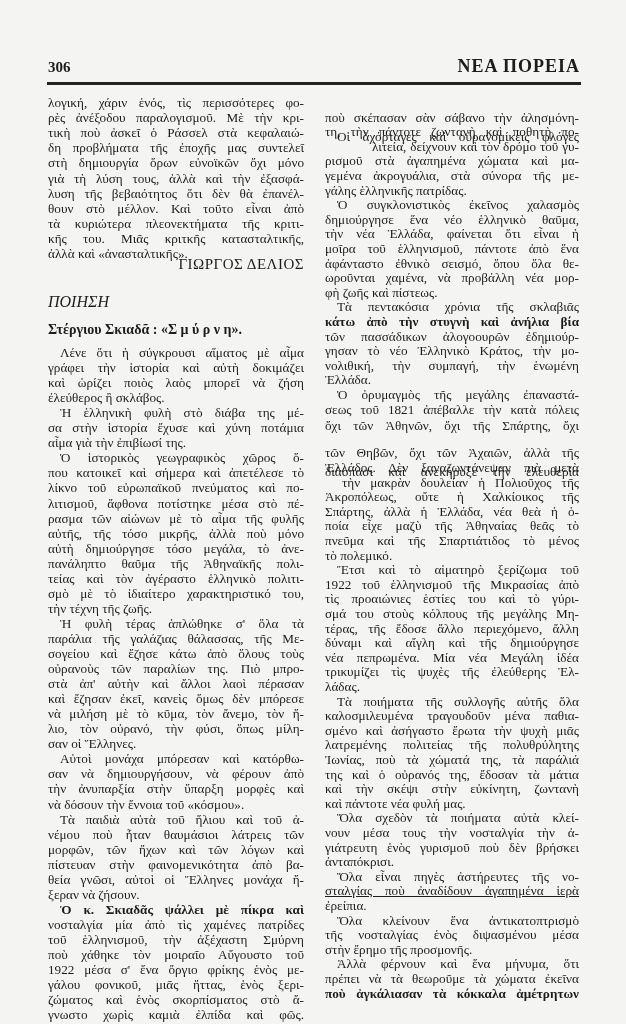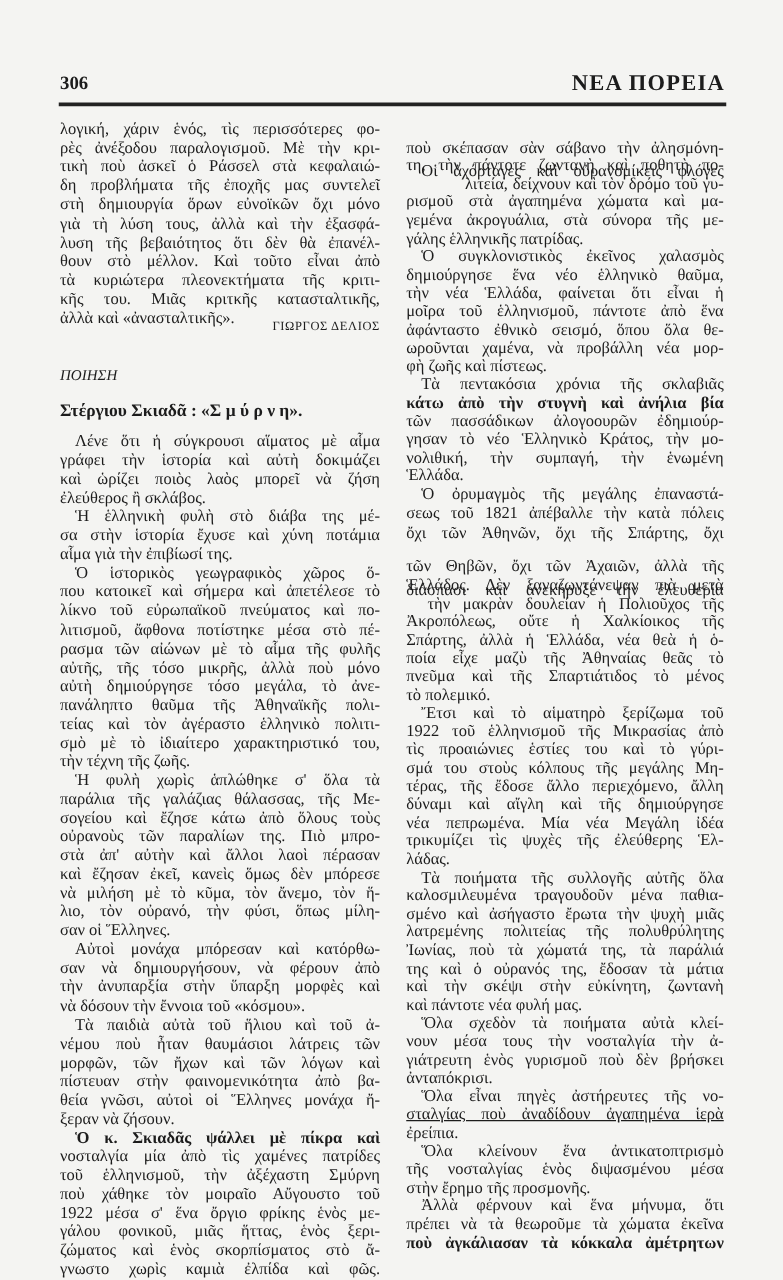--- a/index.html
+++ b/index.html
@@ -9,22 +9,22 @@
   .pg-title { position:absolute; right:46px; top:56px; font-size:18px; font-weight:bold; letter-spacing:1px; font-family:"Liberation Serif",serif; }
   .rule { position:absolute; left:47px; width:534px; top:82px; height:3px; background:#222; }
   .col { position:absolute; top:95px; }
   .col.left { left:48px; width:256px; }
   .col.right { left:325px; width:254px; }
   .line { position:absolute; left:0; right:0; height:16px; font-size:13.2px; line-height:16px;
           white-space:nowrap; text-align:justify; text-align-last:justify; font-family:"Liberation Serif",serif; }
   .line.last { text-align-last:left; }
   .line.indent { padding-left:12px; }
   .line.b { font-weight:bold; }
-  .sig { position:absolute; right:0; font-size:10px; letter-spacing:0.5px; font-family:"Liberation Serif",serif; }
-  .sec { position:absolute; left:0; font-size:12px; font-style:italic; font-family:"Liberation Serif",serif; }
+  .sig { position:absolute; right:0; font-size:15px; letter-spacing:0.5px; font-family:"Liberation Serif",serif; }
+  .sec { position:absolute; left:0; font-size:16px; font-style:italic; font-family:"Liberation Serif",serif; }
   .sub { position:absolute; left:0; font-size:14px; font-weight:bold; font-family:"Liberation Serif",serif; white-space:nowrap; }
 </style>
 </head>
 <body>
 
 <div class="pg-num">306</div>
 <div class="pg-title">ΝΕΑ ΠΟΡΕΙΑ</div>
 <div class="rule"></div>
 
 <div class="col left" id="leftcol">
@@ -53,21 +53,21 @@
     <div class="line" style="top: 370.4px;">που κατοικεῖ καὶ σήμερα καὶ ἀπετέλεσε τὸ</div>
     <div class="line" style="top: 385.45px;">λίκνο τοῦ εὐρωπαϊκοῦ πνεύματος καὶ πο-</div>
     <div class="line" style="top: 400.5px;">λιτισμοῦ, ἄφθονα ποτίστηκε μέσα στὸ πέ-</div>
     <div class="line" style="top: 415.55px;">ρασμα τῶν αἰώνων μὲ τὸ αἷμα τῆς φυλῆς</div>
     <div class="line" style="top: 430.6px;">αὐτῆς, τῆς τόσο μικρῆς, ἀλλὰ ποὺ μόνο</div>
     <div class="line" style="top: 445.65px;">αὐτὴ δημιούργησε τόσο μεγάλα, τὸ ἀνε-</div>
     <div class="line" style="top: 460.7px;">πανάληπτο θαῦμα τῆς Ἀθηναϊκῆς πολι-</div>
     <div class="line" style="top: 475.75px;">τείας καὶ τὸν ἀγέραστο ἑλληνικὸ πολιτι-</div>
     <div class="line" style="top: 490.8px;">σμὸ μὲ τὸ ἰδιαίτερο χαρακτηριστικό του,</div>
     <div class="line last" style="top: 505.85px;">τὴν τέχνη τῆς ζωῆς.</div>
-    <div class="line indent" style="top: 520.9px;">Ἡ φυλὴ χωρὶς ἁπλώθηκε σ' ὅλα τὰ</div>
+    <div class="line indent" style="top: 520.9px;">Ἡ φυλὴ τέρας ἁπλώθηκε σ' ὅλα τὰ</div>
     <div class="line" style="top: 535.95px;">παράλια τῆς γαλάζιας θάλασσας, τῆς Με-</div>
     <div class="line" style="top: 551px;">σογείου καὶ ἔζησε κάτω ἀπὸ ὅλους τοὺς</div>
     <div class="line" style="top: 566.05px;">οὐρανοὺς τῶν παραλίων της. Πιὸ μπρο-</div>
     <div class="line" style="top: 581.1px;">στὰ ἀπ' αὐτὴν καὶ ἄλλοι λαοὶ πέρασαν</div>
     <div class="line" style="top: 596.15px;">καὶ ἔζησαν ἐκεῖ, κανεὶς ὅμως δὲν μπόρεσε</div>
     <div class="line" style="top: 611.2px;">νὰ μιλήση μὲ τὸ κῦμα, τὸν ἄνεμο, τὸν ἥ-</div>
     <div class="line" style="top: 626.25px;">λιο, τὸν οὐρανό, τὴν φύσι, ὅπως μίλη-</div>
     <div class="line last" style="top: 641.3px;">σαν οἱ Ἕλληνες.</div>
     <div class="line indent" style="top: 656.35px;">Αὐτοὶ μονάχα μπόρεσαν καὶ κατόρθω-</div>
     <div class="line" style="top: 671.4px;">σαν νὰ δημιουργήσουν, νὰ φέρουν ἀπὸ</div>

